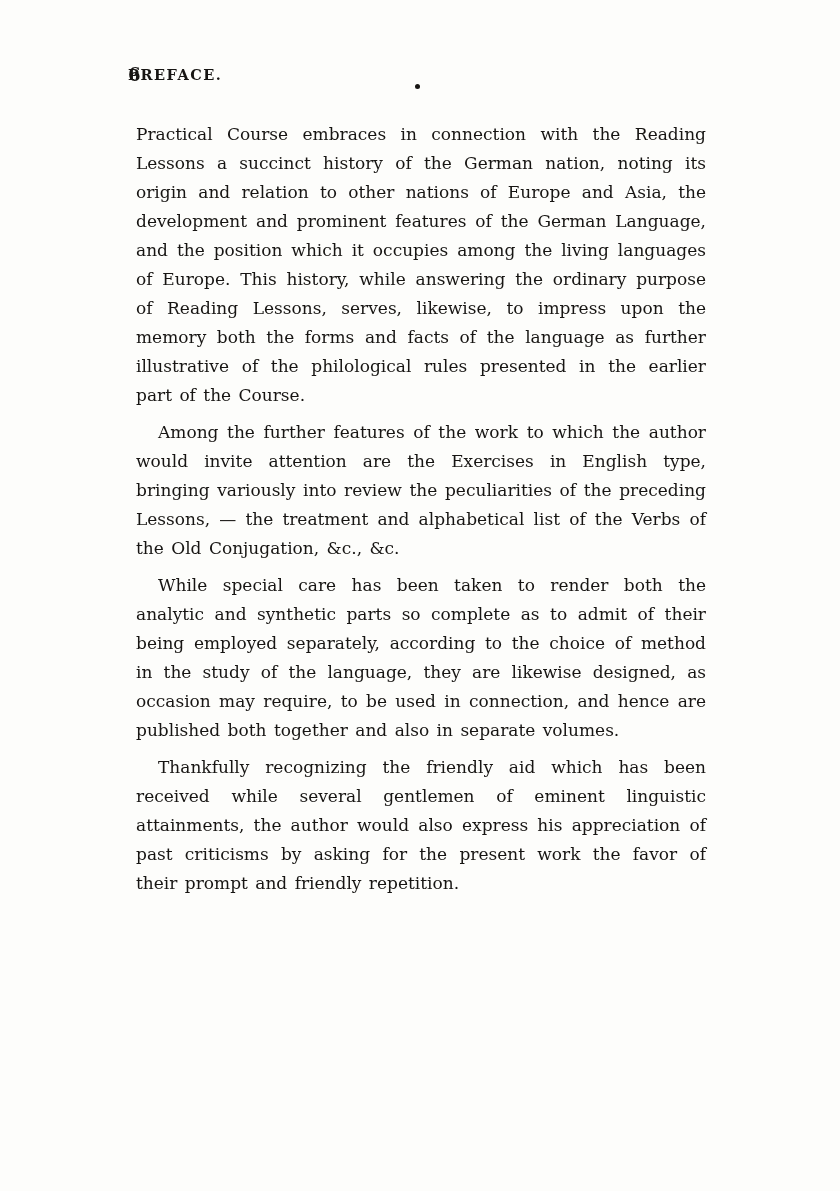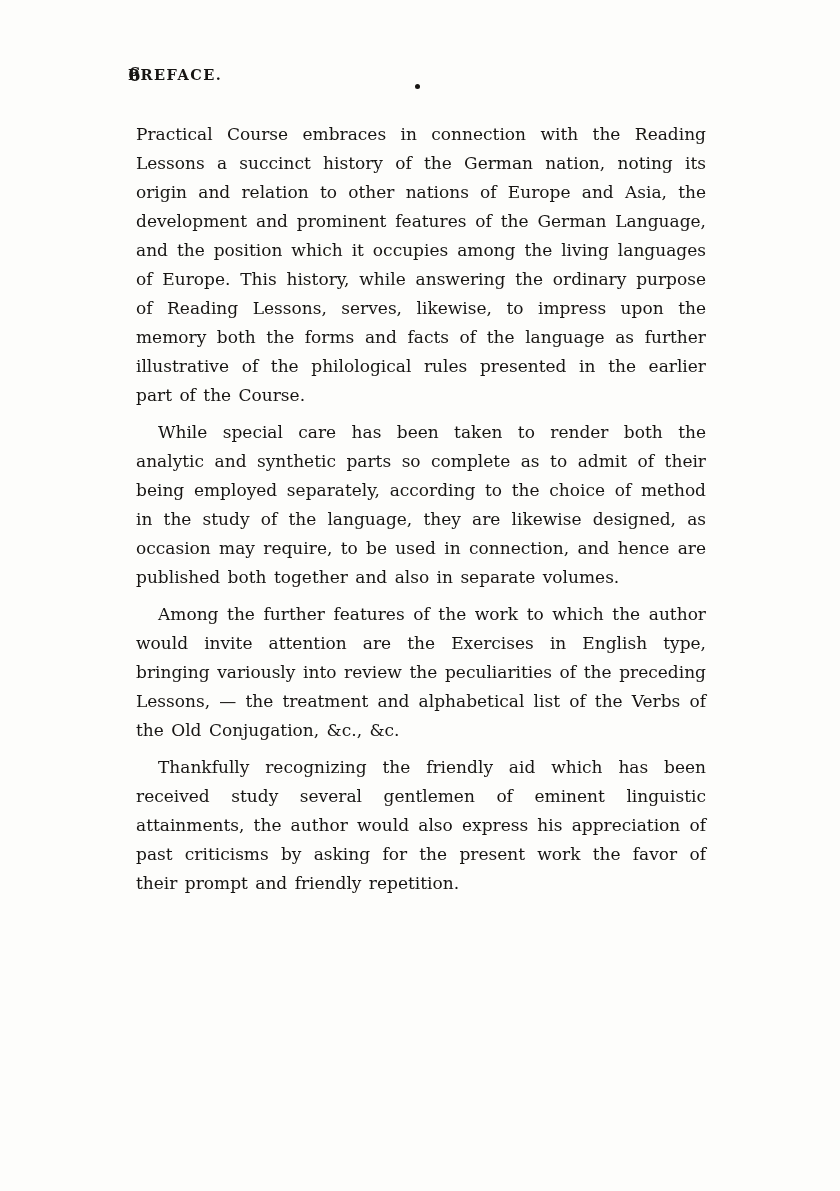--- a/index.html
+++ b/index.html
@@ -77,18 +77,18 @@
 <div class="page">
 
   <div class="page-header">
     <span class="page-number">6</span>
     <span class="running-title">PREFACE.</span>
     <span class="ink-mark"></span>
   </div>
 
   <div class="text-block">
     <p class="no-indent">Practical Course embraces in connection with the Reading Lessons a succinct history of the German nation, noting its origin and relation to other nations of Europe and Asia, the development and prominent features of the German Language, and the position which it occupies among the living languages of Europe.  This history, while answering the ordinary purpose of Reading Lessons, serves, likewise, to impress upon the memory both the forms and facts of the language as further illustrative of the philological rules presented in the earlier part of the Course.</p>
+    <p>Among the further features of the work to which the author would invite attention are the Exercises in English type, bringing variously into review the peculiarities of the preceding Lessons, — the treatment and alphabetical list of the Verbs of the Old Conjugation, &amp;c., &amp;c.</p>
     <p>While special care has been taken to render both the analytic and synthetic parts so complete as to admit of their being employed separately, according to the choice of method in the study of the language, they are likewise designed, as occasion may require, to be used in connection, and hence are published both together and also in separate volumes.</p>
-    <p>Among the further features of the work to which the author would invite attention are the Exercises in English type, bringing variously into review the peculiarities of the preceding Lessons, — the treatment and alphabetical list of the Verbs of the Old Conjugation, &amp;c., &amp;c.</p>
-    <p>Thankfully recognizing the friendly aid which has been received study several gentlemen of eminent linguistic attainments, the author would also express his appreciation of past criticisms by asking for the present work the favor of their prompt and friendly repetition.</p>
+    <p>Thankfully recognizing the friendly aid which has been received while several gentlemen of eminent linguistic attainments, the author would also express his appreciation of past criticisms by asking for the present work the favor of their prompt and friendly repetition.</p>
   </div>
 
 </div>
 
 </body></html>

